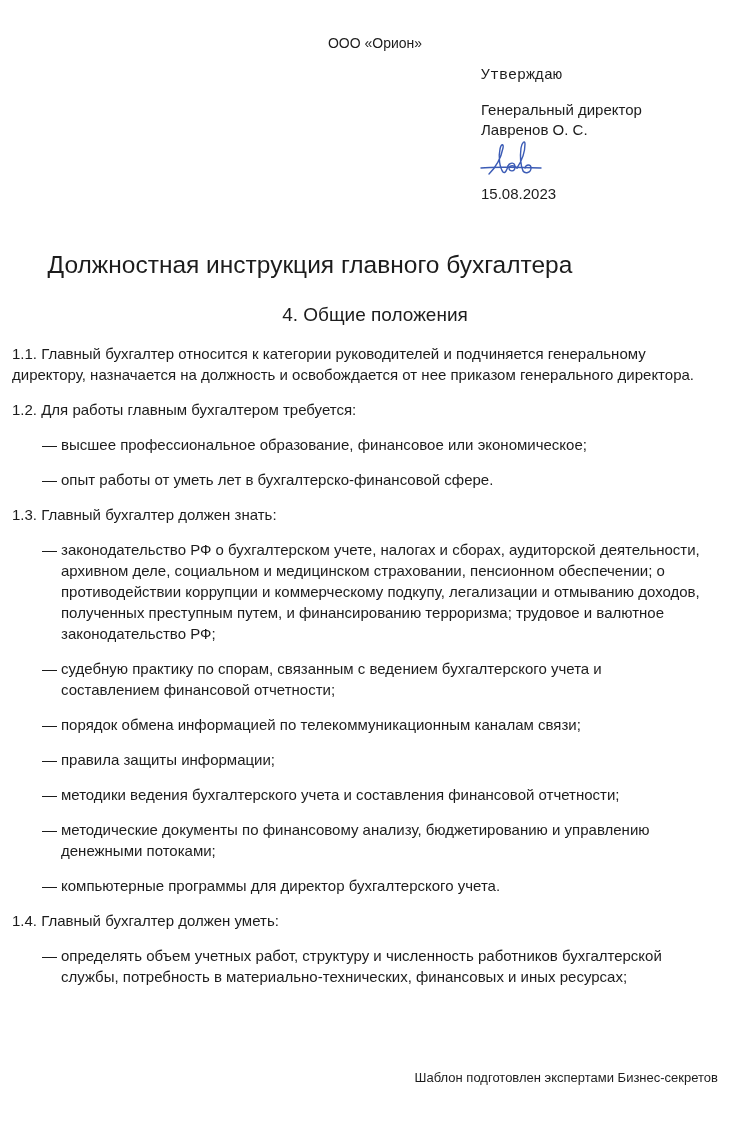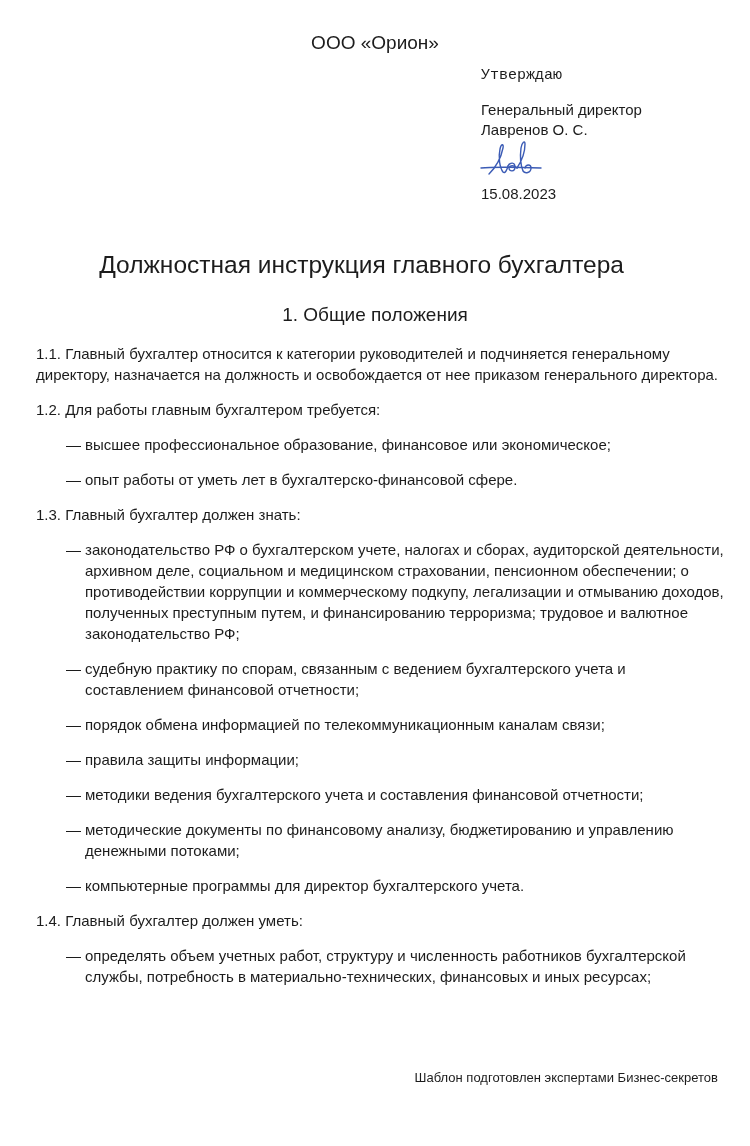--- a/index.html
+++ b/index.html
@@ -12,45 +12,45 @@
       height: 1146px;
       position: relative;
       overflow: hidden;
       font-family: "Liberation Sans", "DejaVu Sans", sans-serif;
       color: #1c1c1c;
     }
     .abs { position: absolute; }
     .org {
       left: 0; width: 750px; top: 33px;
       text-align: center;
-      font-size: 19px;
+      font-size: 14px;
       line-height: 20px;
     }
     .approve-block {
       left: 481px; top: 66px;
       font-size: 15px;
       line-height: 20px;
     }
     .approve-block .approve { margin-bottom: 14px; font-family: Liberation Mono, monospace; }
     .approve-block .sig { height: 44px; position: relative; }
     .approve-block .sig svg { position: absolute; left: -2px; top: -2px; }
     .title {
-      left: 12px; width: 612px; top: 250px;
-      text-align: right;
+      left: 4px; width: 612px; top: 250px;
+      text-align: center;
       font-size: 24.5px;
       line-height: 30px;
     }
     .section-heading {
       left: 0; width: 750px; top: 302px;
       text-align: center;
       font-size: 19px;
       line-height: 26px;
     }
     .content {
-      left: 36px; top: 343px; width: 690px;
+      left: 12px; top: 343px; width: 690px;
       font-size: 15px;
       line-height: 21px;
     }
     .para {
       margin: 0 0 14px 0;
     }
     .item {
       position: relative;
       margin: 0 0 14px 30px;
       padding-left: 19px;
@@ -88,21 +88,21 @@
 
         <path d="M38 30 C 42 24, 46 14, 46 6 C 46 2, 43 4, 42 10 C 41 18, 42 28, 44 33 C 46 36, 52 35, 52 30 C 52 26, 47 26, 46 30"></path>
       </g>
     </svg>
   </div>
   <div>15.08.2023</div>
 </div>
 
 <div class="abs title">Должностная инструкция главного бухгалтера</div>
 
-<div class="abs section-heading">1. Общие положения</div>
+<div class="abs section-heading">4. Общие положения</div>
 
 <div class="abs content">
 
   <p class="para">1.1. Главный бухгалтер относится к категории руководителей и подчиняется генеральному директору, назначается на должность и освобождается от нее приказом генерального директора.</p>
 
   <p class="para">1.2. Для работы главным бухгалтером требуется:</p>
   <div class="item">
     <span class="dash">—</span>
     <span>высшее профессиональное образование, финансовое или экономическое;</span>
   </div>

